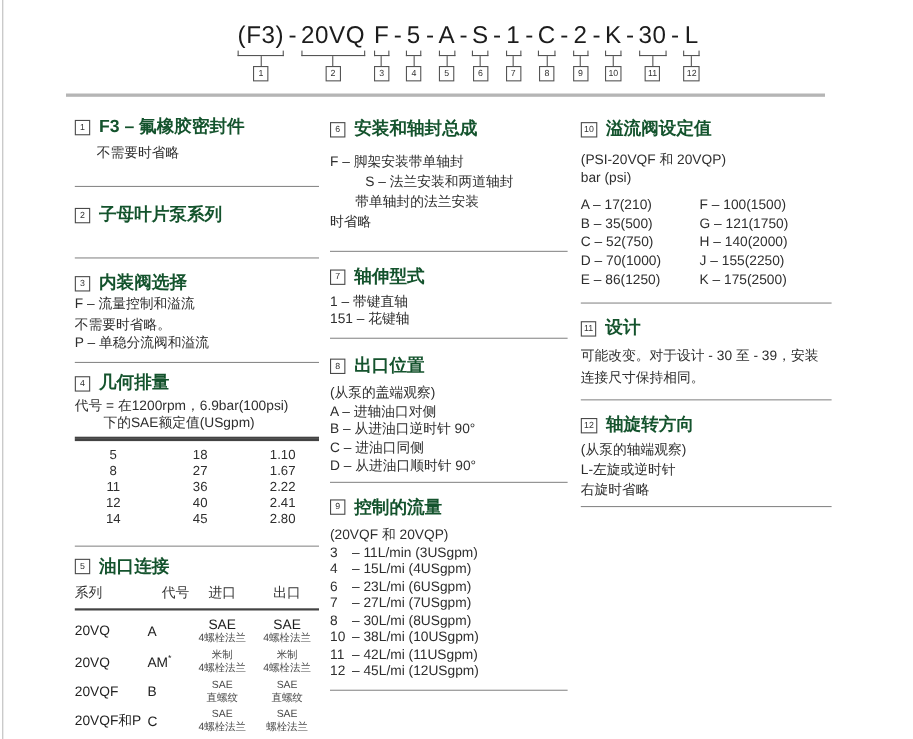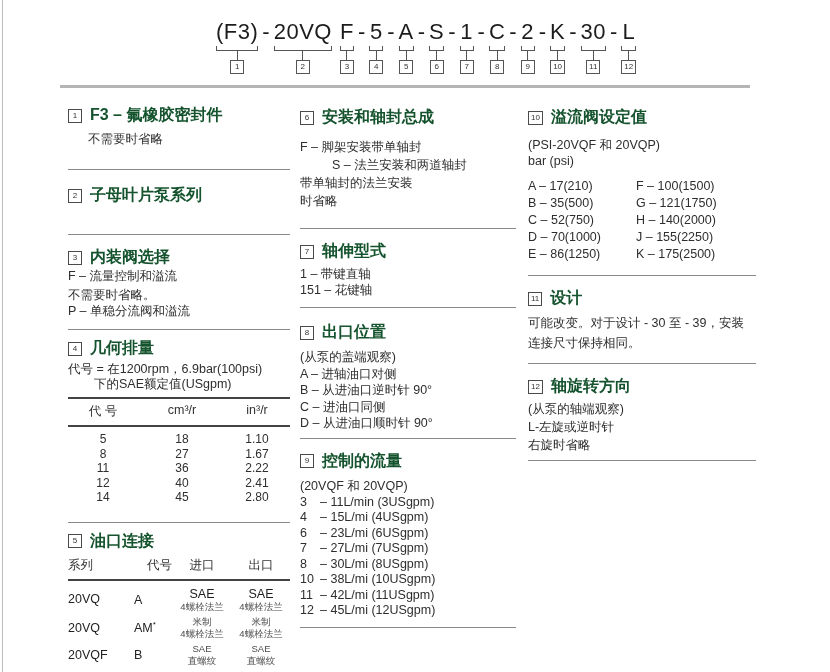--- a/index.html
+++ b/index.html
@@ -188,25 +188,20 @@
     </div>
 
     <div>
       <div class="sec-title-row" style="margin-top:8px;">
         <span class="secbox">4</span>
         <span class="sec-title">几何排量</span>
       </div>
       <div class="line" style="margin-top:3px; line-height:15px;">代号 = 在1200rpm，6.9bar(100psi)</div>
       <div class="line indent26" style="line-height:15px;">下的SAE额定值(USgpm)</div>
       <div class="rule-dark" style="margin-top:5px;"></div>
-      <div class="t4-row t4-head">
-        <span>代 号</span>
-        <span>cm³/r</span>
-        <span>in³/r</span>
-      </div>
       <div class="rule-dark"></div>
       <div class="t4-body">
         <div class="t4-row">
           <span>5</span>
           <span>18</span>
           <span>1.10</span>
         </div>
         <div class="t4-row">
           <span>8</span>
           <span>27</span>
@@ -296,21 +291,21 @@
   </div>
 
   <div class="col col-mid">
     <div>
       <div class="sec-title-row" style="margin-top:8px;">
         <span class="secbox">6</span>
         <span class="sec-title">安装和轴封总成</span>
       </div>
       <div class="line" style="margin-top:10px; line-height:18px;">F – 脚架安装带单轴封</div>
       <div class="line" style="line-height:18px;margin-left:32px;">S – 法兰安装和两道轴封</div>
-      <div class="line" style="line-height:18px;">带单轴封的法兰安装</div>
+      <div class="line" style="line-height:18px;margin-left:23px;">带单轴封的法兰安装</div>
       <div class="line" style="line-height:18px;">时省略</div>
       <div class="divider" style="margin-top:18px;"></div>
     </div>
 
     <div>
       <div class="sec-title-row" style="margin-top:12px;">
         <span class="secbox">7</span>
         <span class="sec-title">轴伸型式</span>
       </div>
       <div class="line" style="margin-top:4px;">1 – 带键直轴</div>

